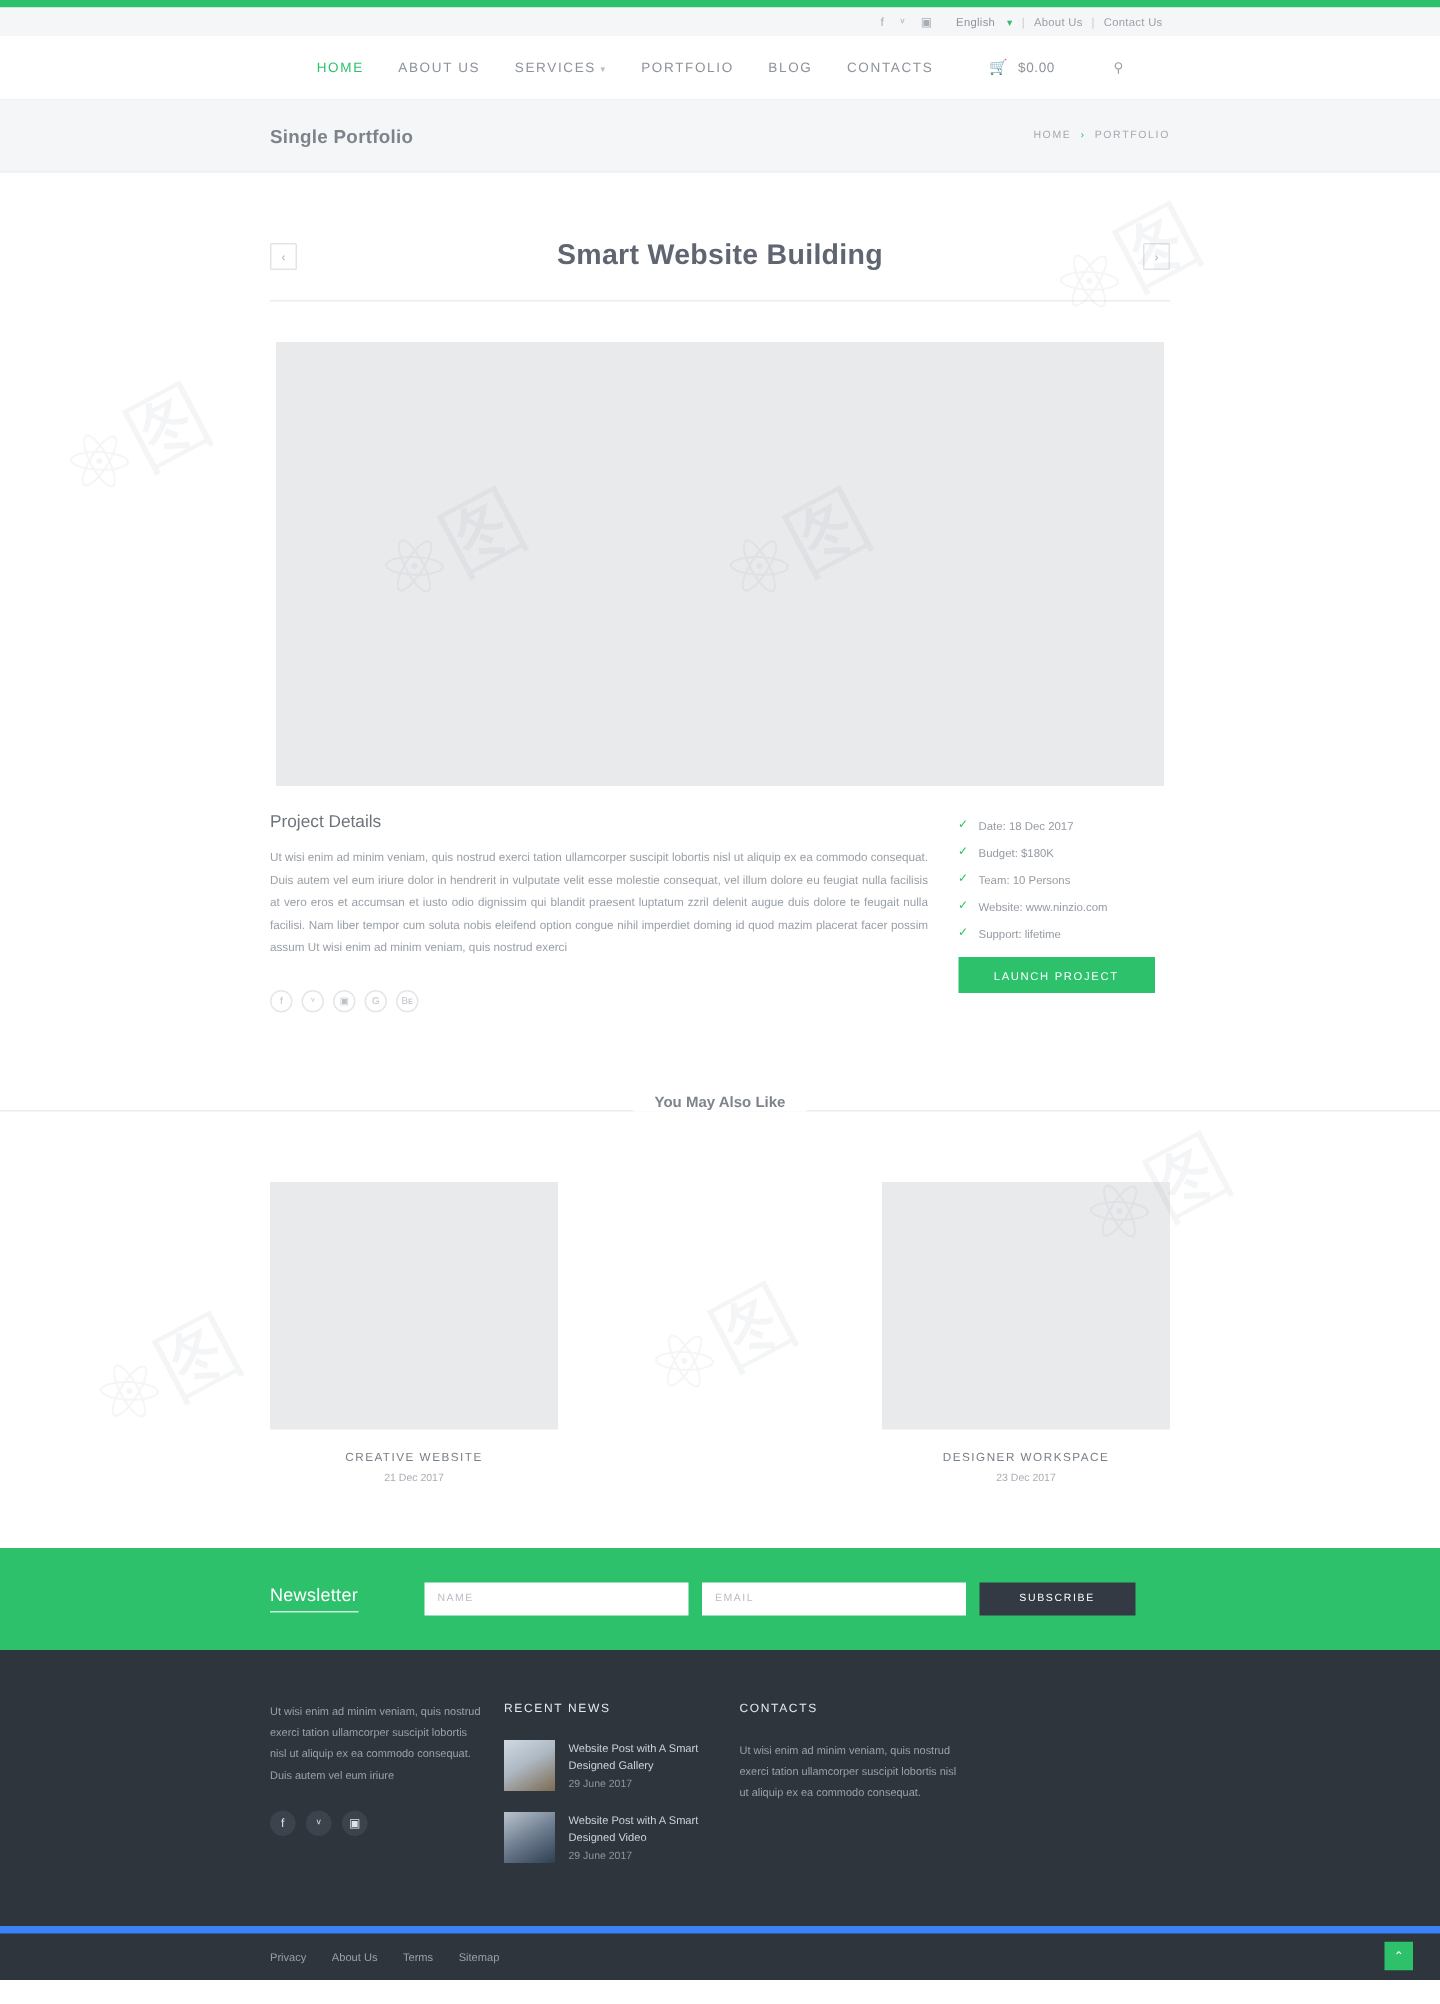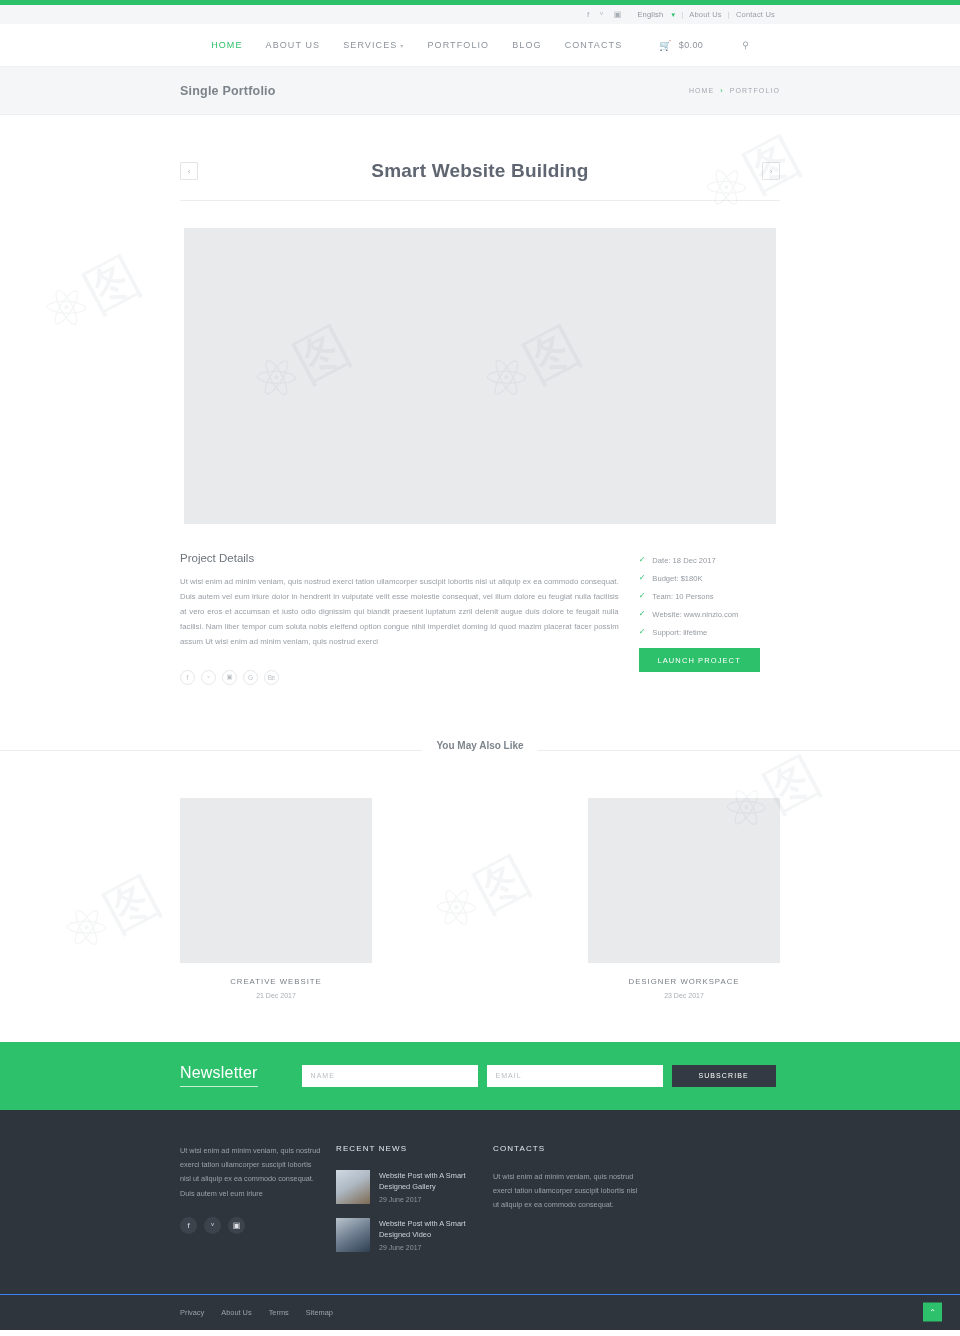--- a/index.html
+++ b/index.html
@@ -70,35 +70,35 @@
     display: flex; align-items: center; justify-content: center;
     font-size: 8px; color: #a9afb5; border-radius: 1px;
   }
   .port-title { font-size: 19px; color: #5f6671; font-weight: 700; letter-spacing: .2px; }
   .head-rule { width: 600px; margin: 18px auto 0; border-top: 1px solid #ebedef; }
 
   
   .hero { width: 592px; height: 296px; background: #e8eaec; margin: 27px auto 0; }
 
   
-  .details { width: 600px; margin: 28px auto 0; display: flex; gap: 20px; }
+  .details { width: 600px; margin: 18px auto 0; display: flex; gap: 20px; }
   .det-left { width: 450px; }
   .det-title { font-size: 11.5px; color: #6d747c; margin-bottom: 11px; font-weight: 400; }
   .det-body { font-size: 7.8px; line-height: 1.92; color: #9aa0a7; text-align: justify; }
   .share-row { display: flex; gap: 6px; margin-top: 20px; }
   .share-ico {
     width: 15px; height: 15px; border-radius: 50%; border: 1px solid #e4e7e9;
     display: flex; align-items: center; justify-content: center;
     font-size: 6.5px; color: #bcc1c6;
   }
   .det-right { width: 145px; padding-top: 4px; }
   .meta-item { display: flex; align-items: flex-start; gap: 7px; margin-bottom: 9px; font-size: 7.6px; color: #959ba2; }
   .meta-item .chk { color: #2ec16c; font-size: 8px; line-height: 1; }
   .launch-btn {
-    margin-top: 11px; width: 121px; height: 24px; background: #2ec16c; color: #fff;
+    margin-top: 11px; width: 131px; height: 24px; background: #2ec16c; color: #fff;
     display: flex; align-items: center; justify-content: center;
     font-size: 7.5px; letter-spacing: 1.1px; border: none; cursor: pointer;
   }
 
   
   .alsolike { margin-top: 55px; position: relative; height: 20px; }
   .alsolike .line { position: absolute; top: 10px; left: 0; right: 0; border-top: 1px solid #ededef; }
   .alsolike .lbl {
     position: absolute; left: 50%; transform: translateX(-50%); top: 0;
     background: #fff; padding: 0 14px; font-size: 10px; color: #7d848c;
@@ -109,21 +109,21 @@
   .rel-title { margin-top: 14px; text-align: center; font-size: 7.8px; letter-spacing: 1px; color: #787f87; }
   .rel-date { margin-top: 6px; text-align: center; font-size: 7px; color: #a9aeb4; }
 
   
   .newsletter {
     margin-top: 43px; background: #2ec16c; height: 68px;
     display: flex; align-items: center;
   }
   .nl-inner { width: 600px; margin: 0 auto; display: flex; align-items: center; }
   .nl-title {
-    font-size: 16px; color: #ffffff; border-bottom: 1px solid rgba(255,255,255,.75);
+    font-size: 12px; color: #ffffff; border-bottom: 1px solid rgba(255,255,255,.75);
     padding-bottom: 4px; margin-right: 44px; letter-spacing: .2px;
   }
   .nl-input {
     height: 22px; border: none; background: #fff; padding: 0 9px;
     font-size: 7px; letter-spacing: 1px; color: #9aa0a7;
     font-family: "Liberation Sans", sans-serif;
   }
   .nl-input::placeholder { color: #b8bdc2; letter-spacing: 1px; }
   .nl-name { width: 176px; margin-right: 9px; }
   .nl-email { width: 176px; margin-right: 9px; }
@@ -153,21 +153,21 @@
   .news-thumb.p1 { background: linear-gradient(150deg,#cfd9e2 0%,#aeb9c4 45%,#7d6a52 100%); }
   .news-thumb.p2 { background: linear-gradient(150deg,#b9c3cd 0%,#6d7d8f 50%,#2f3f52 100%); }
   .news-title { font-size: 7.4px; line-height: 1.55; color: #cdd2d8; }
   .news-date { font-size: 7px; color: #8e959d; margin-top: 3px; }
   .tags-wrap { display: flex; flex-wrap: wrap; gap: 5px; }
   .tag {
     border: 1px solid #4a5158; padding: 3px 6px; font-size: 6.2px;
     letter-spacing: .9px; color: #aab0b7;
   }
   .footbottom {
-    margin-top: 28px; border-top: 1px solid #3b82f6; height: 36px;
+    margin-top: 28px; border-top: 5px solid #3b82f6; height: 36px;
     display: flex; align-items: center; position: relative;
   }
   .fb-inner { width: 600px; margin: 0 auto; display: flex; align-items: center; gap: 17px; }
   .fb-inner a { font-size: 7.4px; color: #9aa1a9; text-decoration: none; }
   .totop {
     position: absolute; right: 18px; top: 50%; transform: translateY(-50%);
     width: 19px; height: 19px; background: #2ec16c; color: #fff;
     display: flex; align-items: center; justify-content: center; font-size: 8px;
   }
 

